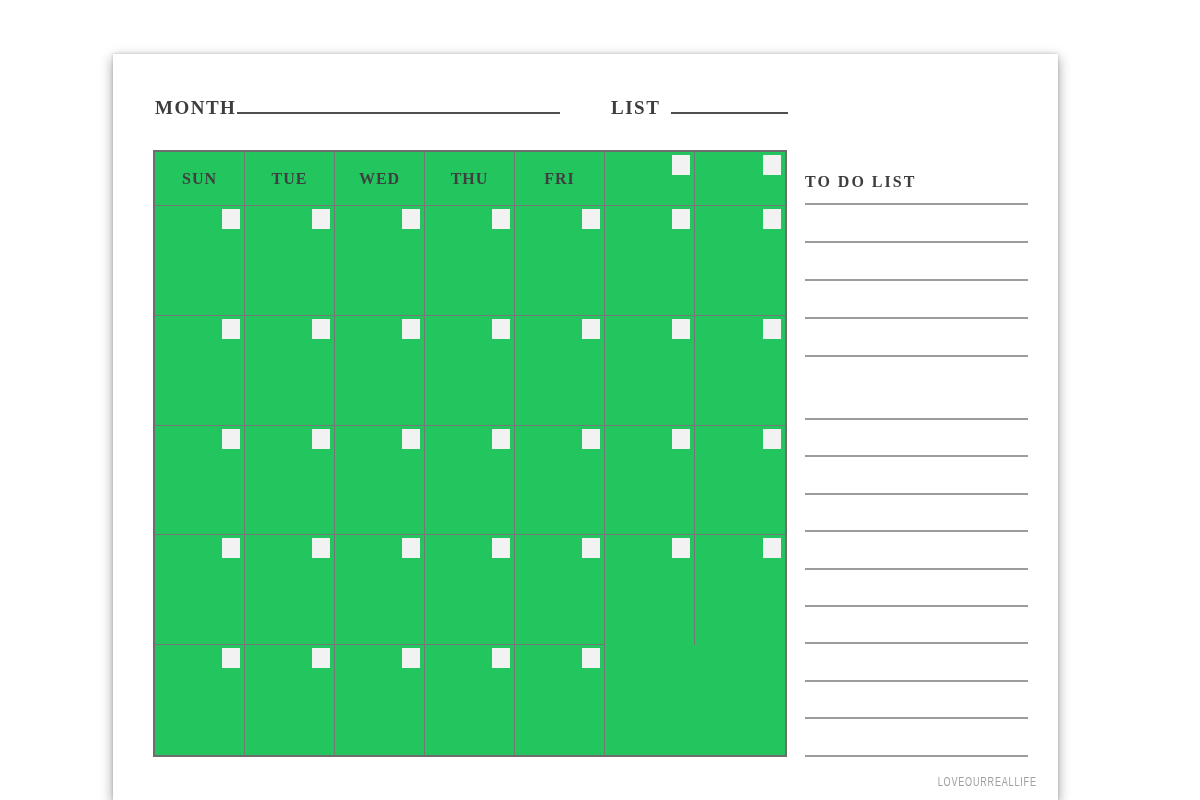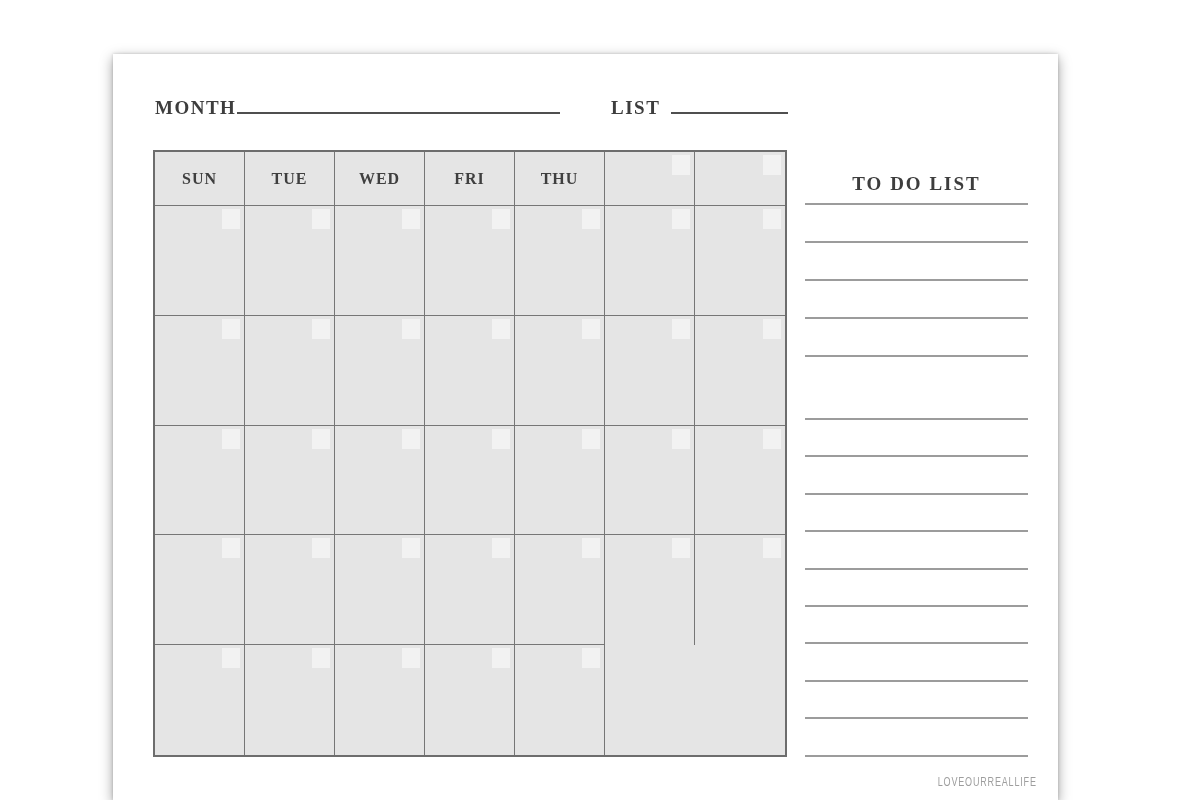--- a/index.html
+++ b/index.html
@@ -37,21 +37,21 @@
   #year-line  { left: 558px; top: 58px; width: 117px; }
   
   .calendar-grid {
     position: absolute;
     left: 40px; top: 96px;
     width: 634px; height: 607px;
     display: grid;
     grid-template-columns: repeat(7, 1fr);
     grid-template-rows: 54px repeat(5, 1fr);
     border: 2px solid #6d6d6d;
-    background: #e5e5e5;
+    background: #22c55e;
   }
   .cell {
     border-right: 1.5px solid #767676;
     border-bottom: 1.5px solid #767676;
     position: relative;
   }
   .cell:nth-child(7n) { border-right: none; }
   .cell.last-row { border-bottom: none; }
   .cell.head {
     display: flex;
@@ -71,24 +71,24 @@
   }
   
   .sidebar {
     position: absolute;
     left: 692px; top: 0;
     width: 223px; height: 746px;
   }
   .sidebar-title {
     position: absolute;
     left: 0; width: 223px;
-    text-align: center;
+    text-align: left;
     font-family: "Liberation Serif", serif;
     font-weight: bold;
-    font-size: 19px;
+    font-size: 16px;
     letter-spacing: 2px;
     color: #3d3d3d;
   }
   #todo-title  { top: 119px; }
   #notes-title { top: 325px; }
   .lines { position: absolute; left: 0; width: 223px; }
   #todo-lines  { top: 149px; }
   #notes-lines { top: 364px; }
   .write-line { border-top: 2px solid #9c9c9c; }
   #todo-lines  .write-line { height: 38px; }
@@ -121,24 +121,24 @@
       <div class="cell head">
         <span>SUN</span>
       </div>
       <div class="cell head">
         <span>TUE</span>
       </div>
       <div class="cell head">
         <span>WED</span>
       </div>
       <div class="cell head">
+        <span>THU</span>
+      </div>
+      <div class="cell head">
         <span>FRI</span>
-      </div>
-      <div class="cell head">
-        <span>THU</span>
       </div>
       <div class="cell day">
         <span class="date-box"></span>
       </div>
       <div class="cell day">
         <span class="date-box"></span>
       </div>
       <div class="cell day">
         <span class="date-box"></span>
       </div>

